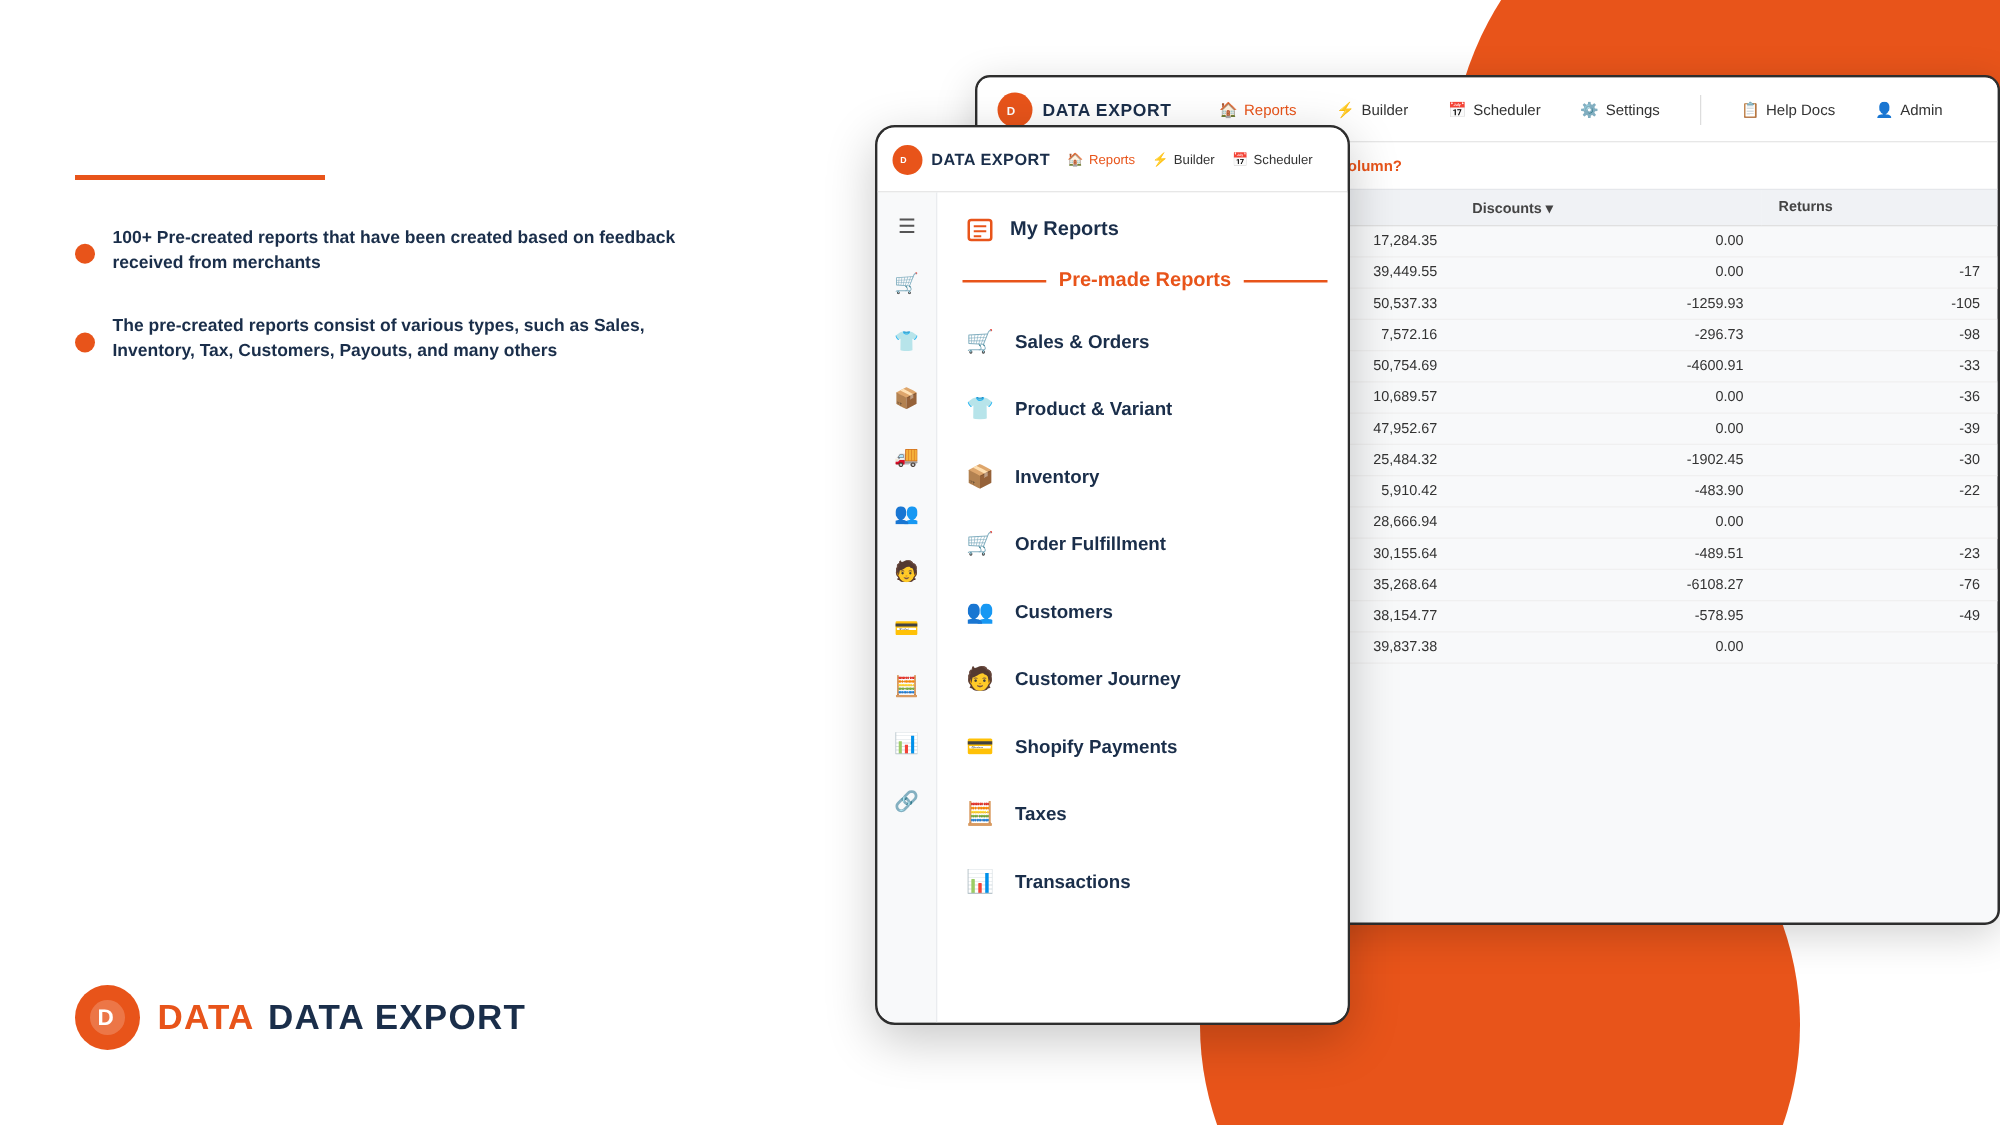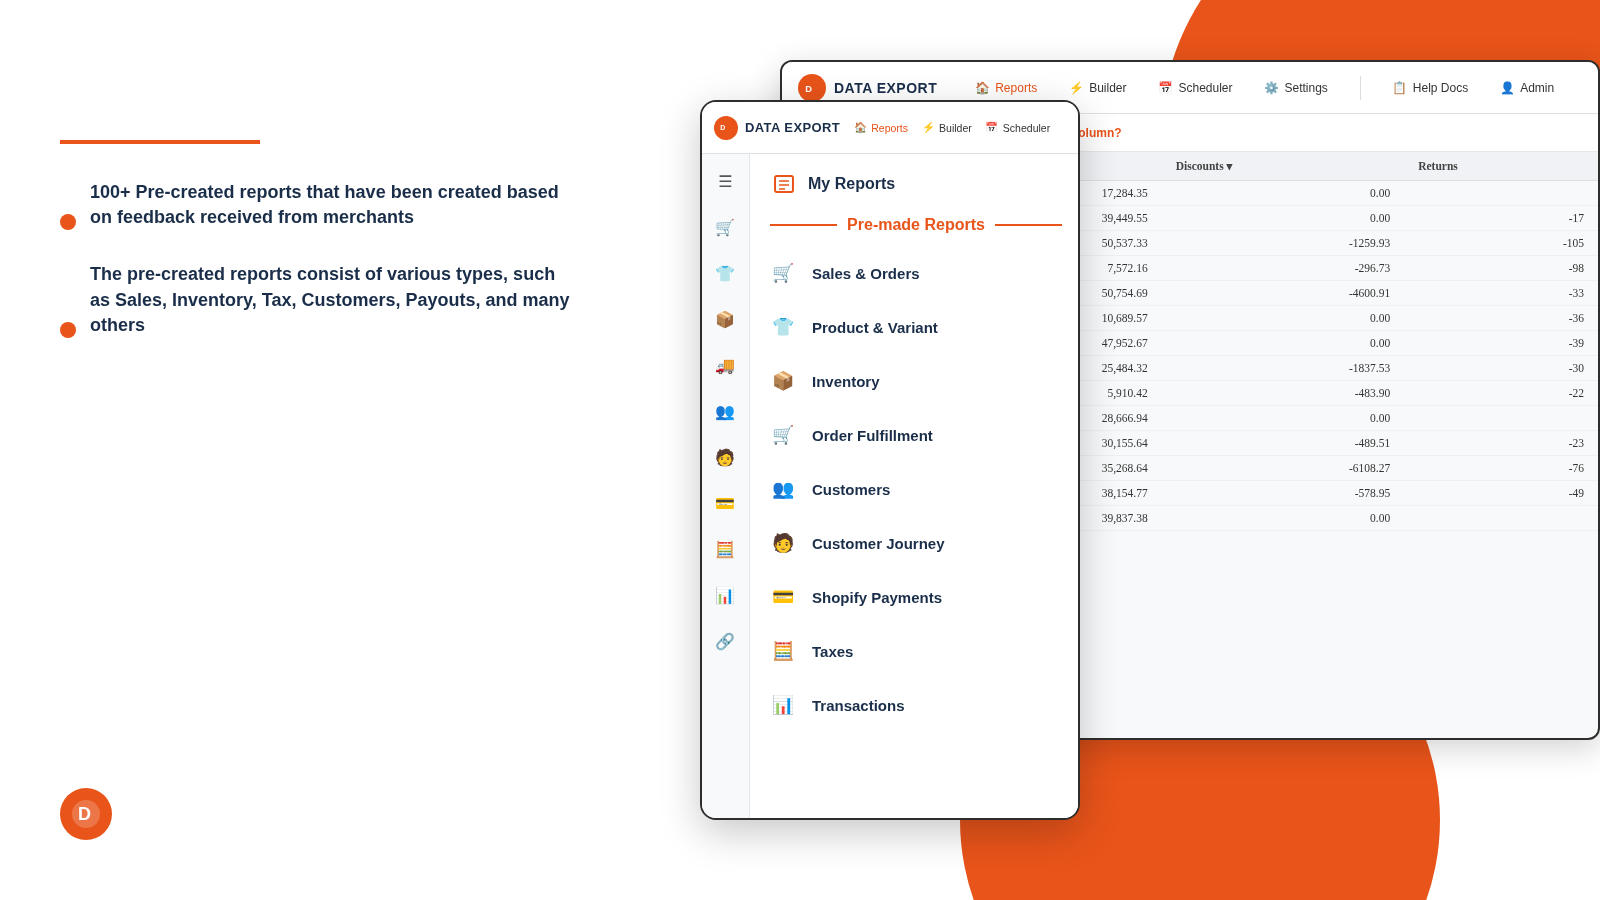--- a/index.html
+++ b/index.html
@@ -53,24 +53,24 @@
       width: 200px;
       height: 4px;
       background: #e8541a;
       margin-bottom: 36px;
     }
     .bullet-list {
       list-style: none;
     }
     .bullet-list li {
       display: flex;
-      align-items: flex-end;
+      align-items: center;
       gap: 14px;
       margin-bottom: 32px;
-      font-size: 18px;
+      font-size: 14px;
       font-weight: 700;
       color: #1a2e4a;
       line-height: 1.4;
     }
     .bullet-dot {
       width: 16px;
       height: 16px;
       min-width: 16px;
       background: #e8541a;
       border-radius: 50%;
@@ -200,21 +200,20 @@
       color: #e8541a;
       font-size: 12px;
       font-weight: 600;
       margin-left: 8px;
     }
 
     .data-table {
       width: 100%;
       border-collapse: collapse;
       font-size: 11.5px;
-      font-family: Liberation Serif, serif;
     }
     .data-table thead tr {
       background: #f0f2f5;
     }
     .data-table th {
       padding: 7px 14px;
       text-align: left;
       font-weight: 600;
       color: #444;
       border-bottom: 1px solid #e0e0e0;
@@ -398,20 +397,23 @@
   </ul>
 </div>
 
 <div class="bottom-logo">
   <div class="logo-icon">
     <svg viewBox="0 0 32 32" fill="white">
       <circle cx="16" cy="16" r="14" fill="white" opacity="0.2"></circle>
       <text x="8" y="22" font-size="18" font-weight="bold" fill="white">D</text>
     </svg>
   </div>
+  <span class="logo-text">
+    <span style="color:#e8541a; margin-right:2px;">DATA</span> <span>DATA EXPORT</span>
+  </span>
 </div>
 
 <div class="screenshots-area">
 
   <div class="bg-screenshot">
 
     <div class="app-navbar">
       <div class="nav-brand">
         <div class="nav-brand-icon">
           <svg viewBox="0 0 24 24" width="16" height="16" fill="white">
@@ -513,21 +515,21 @@
   </tr>
           <tr>
     <td>18</td>
     <td>47,952.67</td>
     <td>0.00</td>
     <td>-39</td>
   </tr>
           <tr>
     <td>5</td>
     <td>25,484.32</td>
-    <td>-1837.53</td>
+    <td>-1902.45</td>
     <td>-30</td>
   </tr>
           <tr>
     <td>3</td>
     <td>5,910.42</td>
     <td>-483.90</td>
     <td>-22</td>
   </tr>
           <tr>
     <td>9</td>

